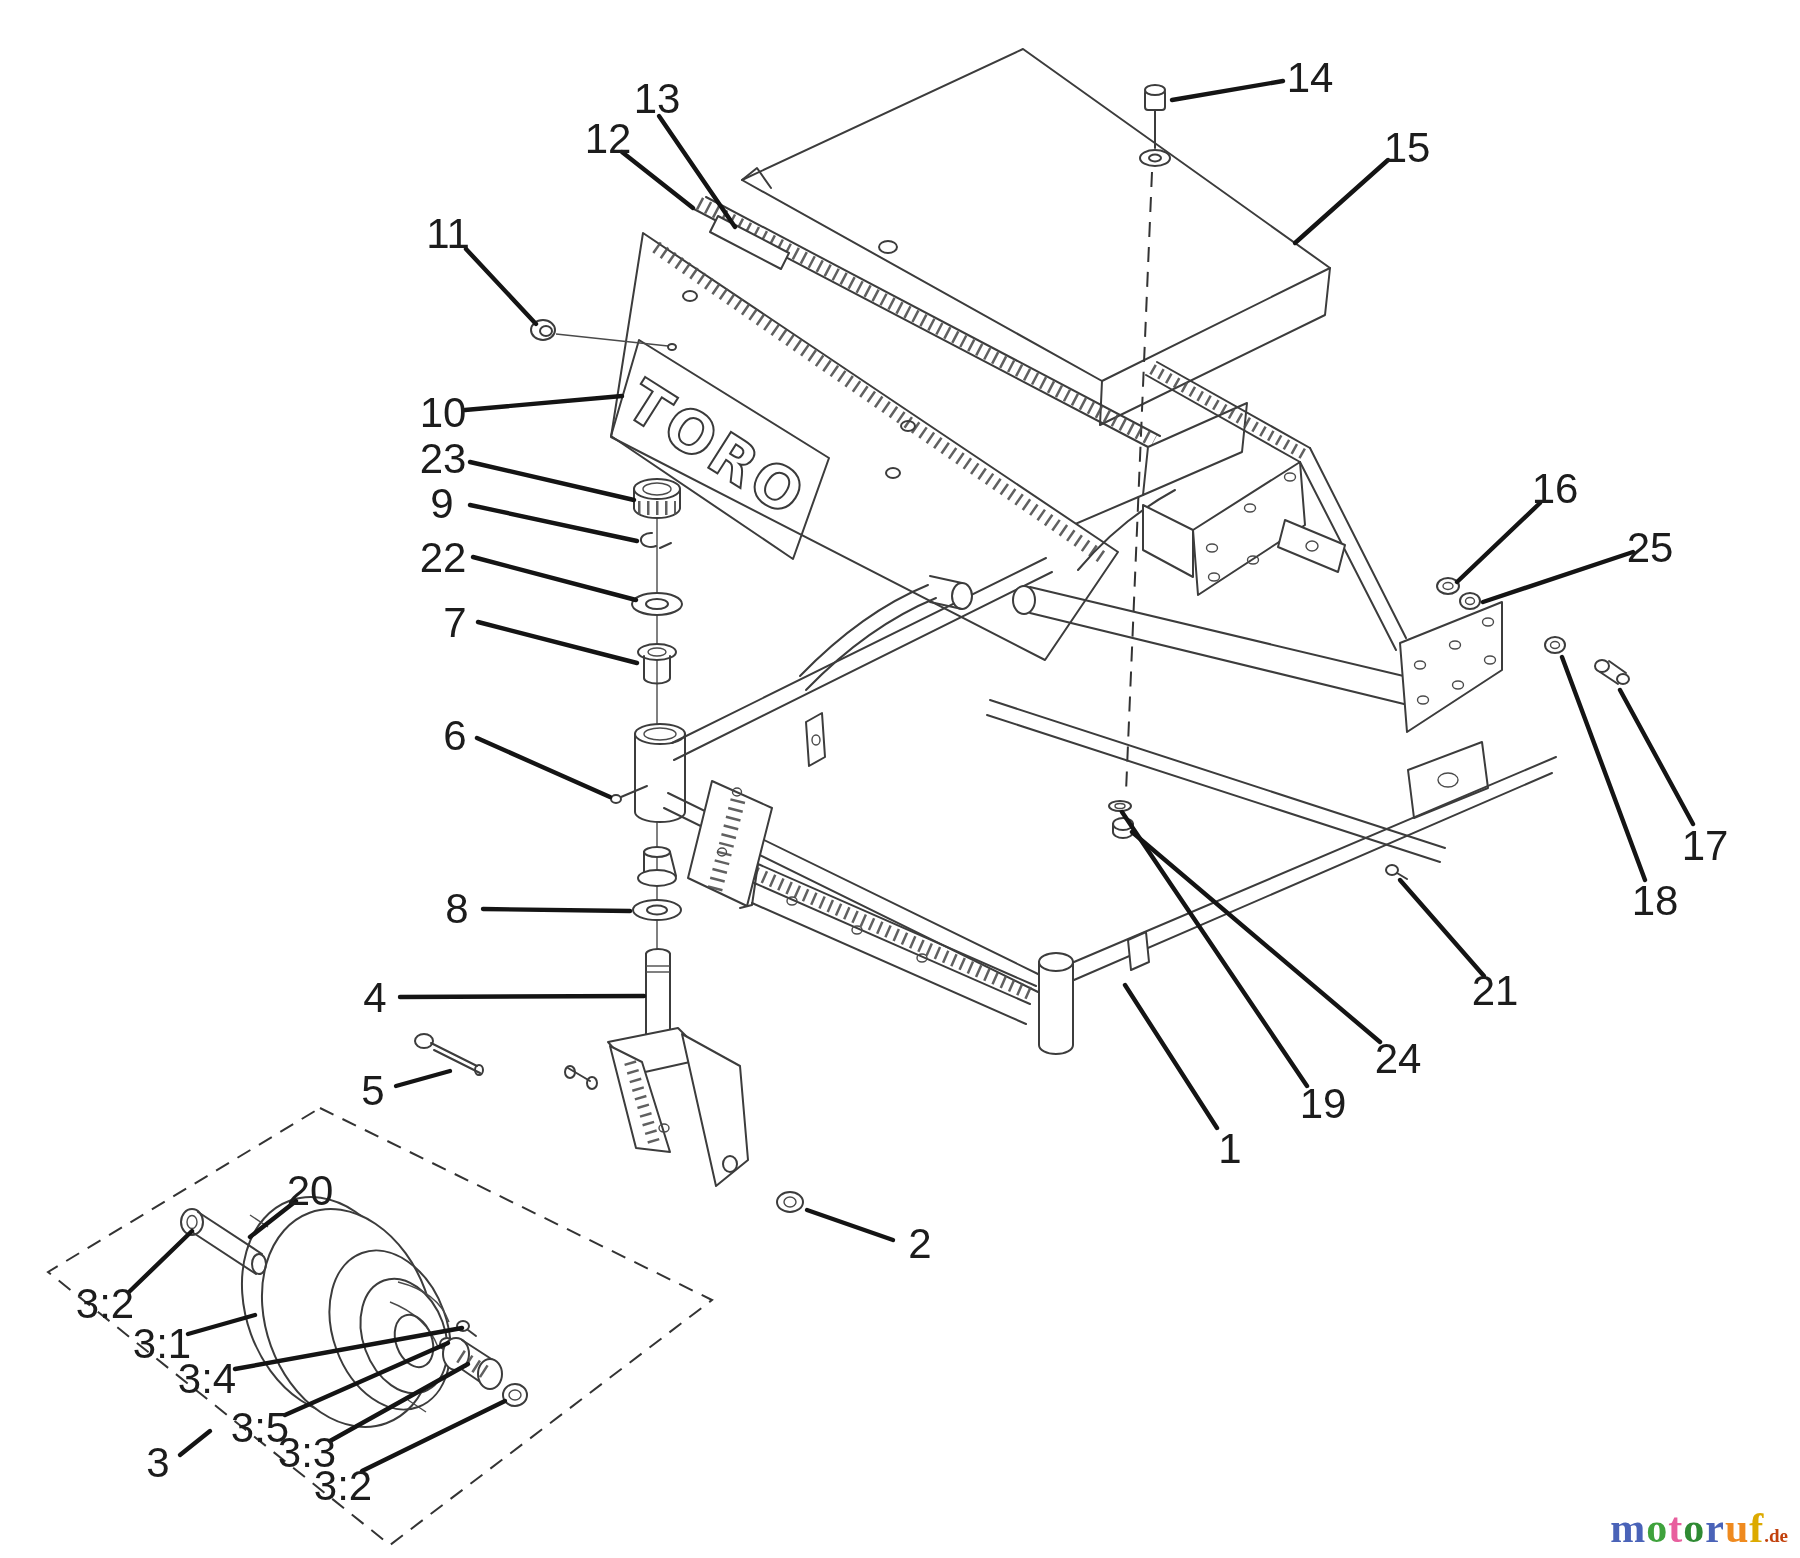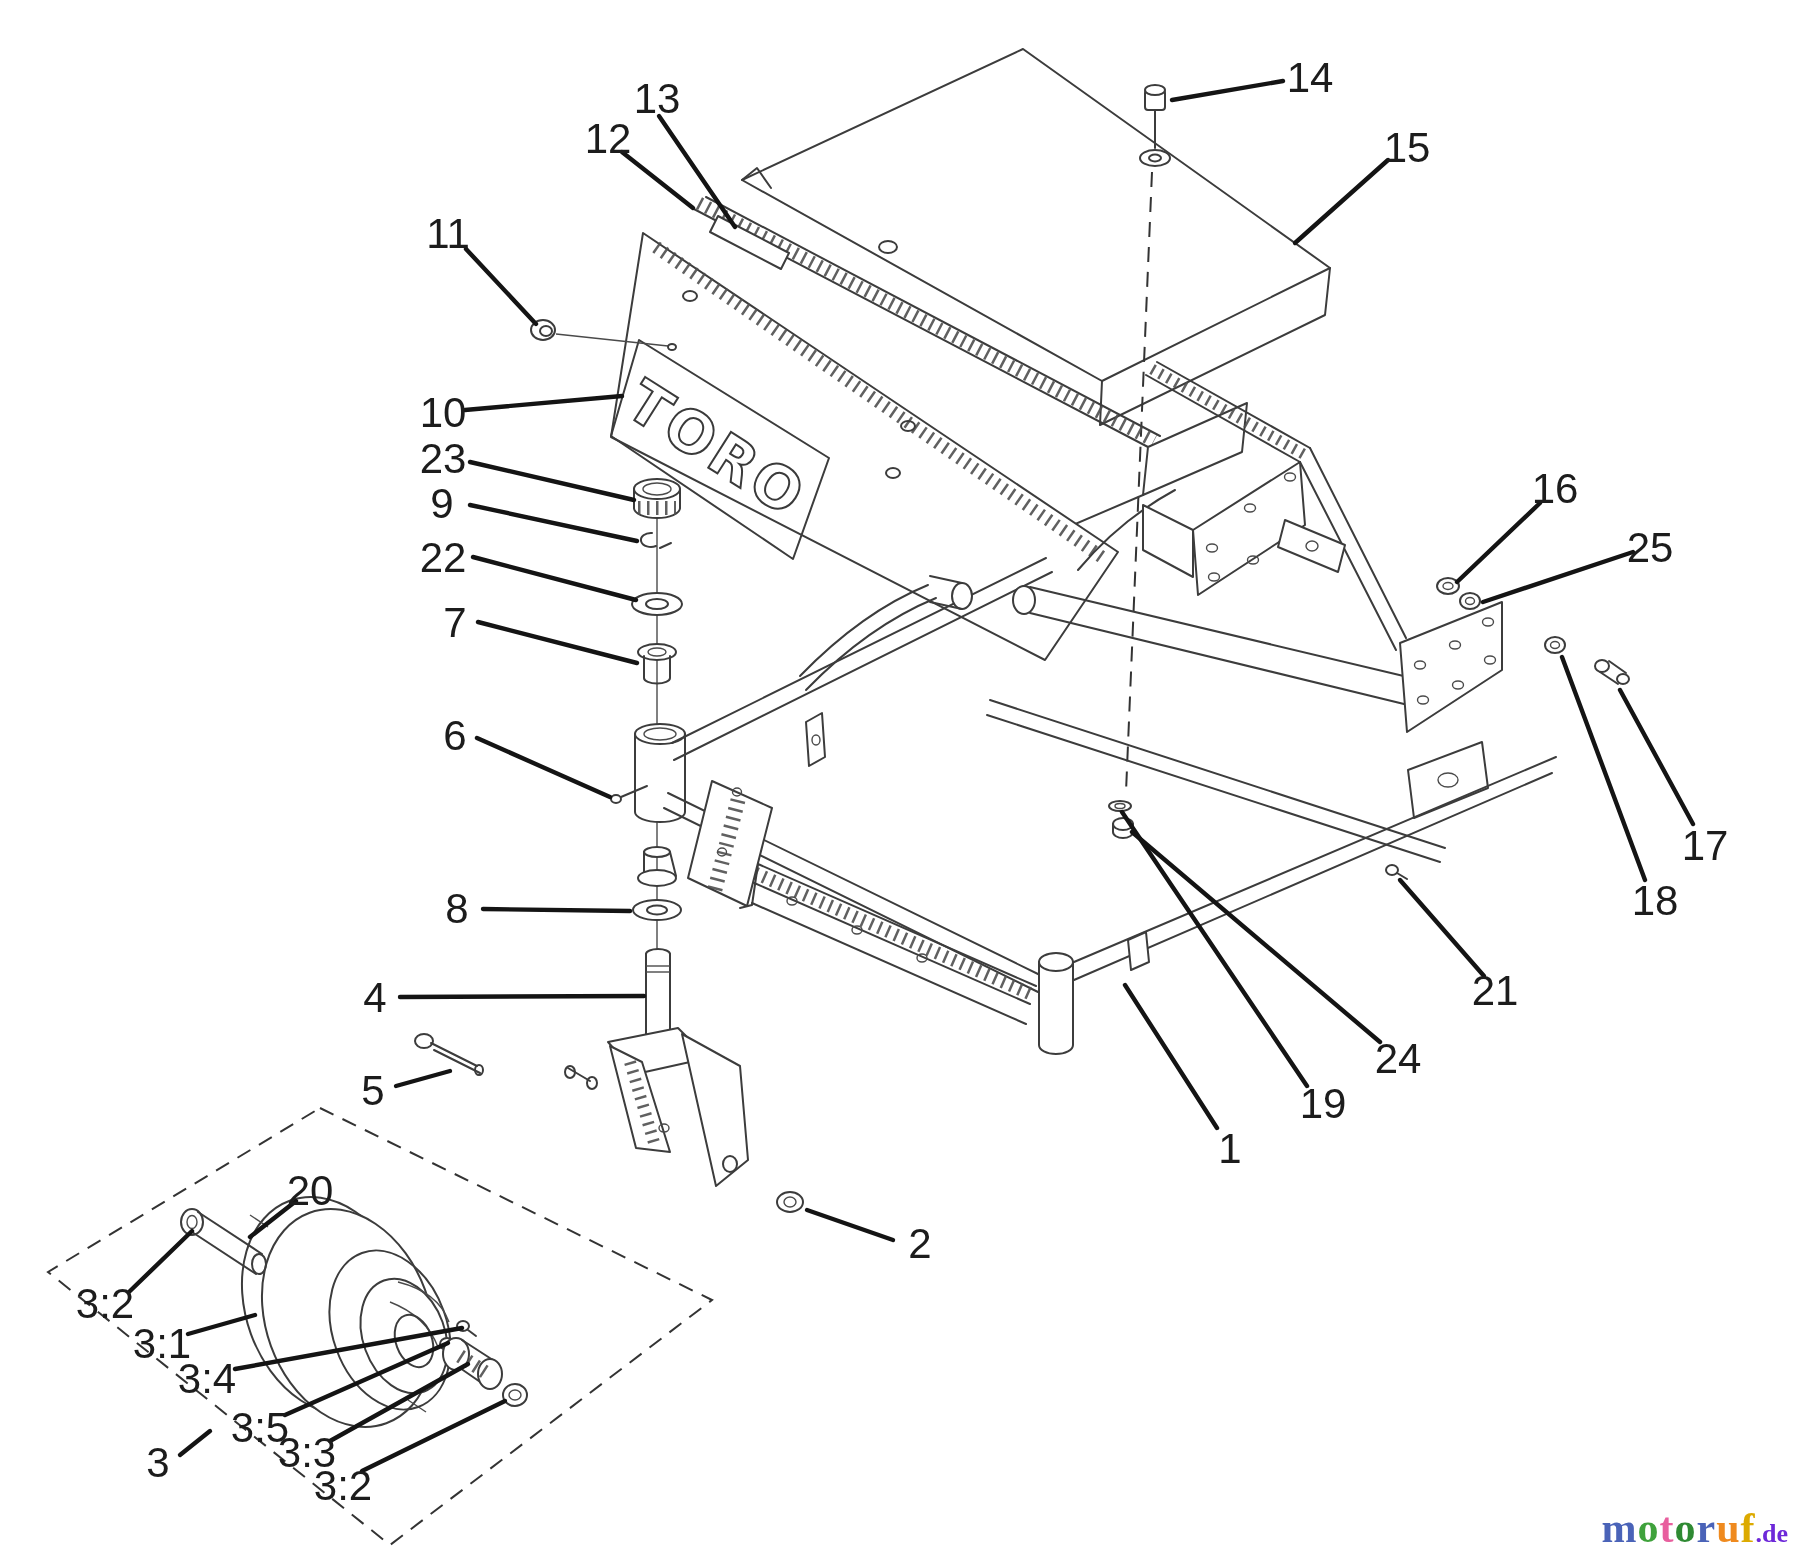--- a/index.html
+++ b/index.html
@@ -22,21 +22,21 @@
   text.plate-logo {
     font:700 58px "DejaVu Sans", sans-serif;
     fill:#ffffff; stroke:#3a3a3a; stroke-width:2;
     letter-spacing:4px; text-anchor:middle;
   }
   .watermark {
     position:absolute; right:12px; bottom:6px;
     font:700 42px "Liberation Serif", serif;
     letter-spacing:1px; user-select:none;
   }
-  .watermark .suffix { font-size:26px; font-weight:700; color:#6d28d9; letter-spacing:0;margin-top:22px; }
+  .watermark .suffix { font-size:19px; font-weight:700; color:#c2410c; letter-spacing:0;margin-top:22px; }
 </style>
 </head>
 <body>
 
 <div class="stage">
   <svg width="1800" height="1558" viewBox="0 0 1800 1558">
 
     <g>
       <path class="ln wf" d="M1023,49 L1330,268 L1102,381 L742,180 Z"></path>
       <path class="ln" d="M742,180 L757,168 L771,188"></path>

